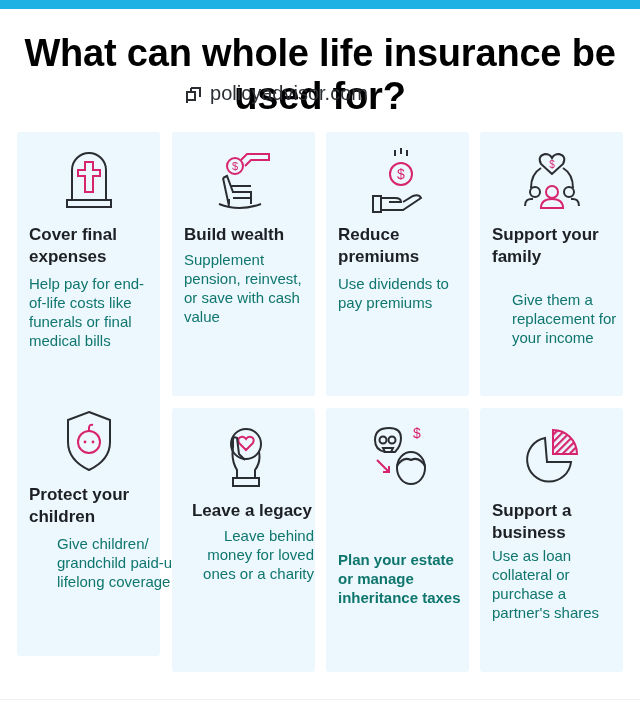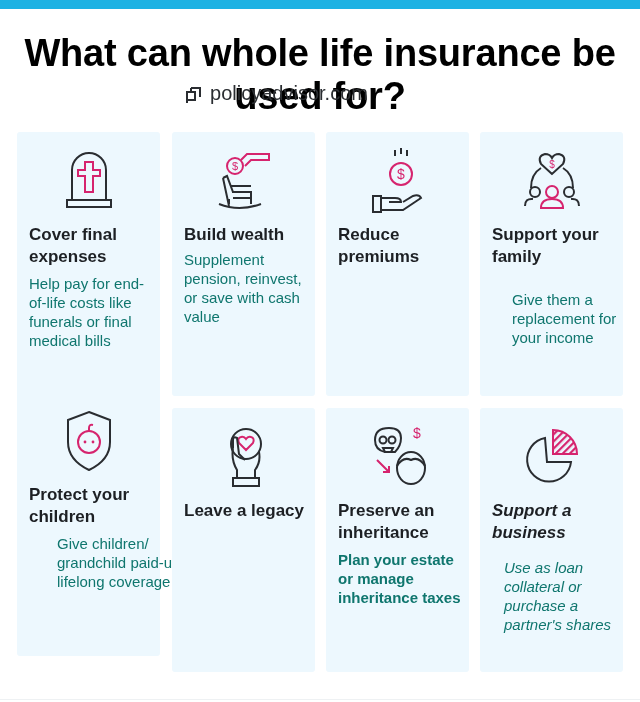--- a/index.html
+++ b/index.html
@@ -78,20 +78,21 @@
   <div class="icon">
       <svg viewBox="0 0 70 70" fill="none" stroke-width="2">
     <path d="M32 6 V12 M38 4 V10 M44 6 V12" stroke="#2a2d31"></path>
     <circle cx="38" cy="30" r="11" stroke="#d6246e"></circle>
     <text x="38" y="35" text-anchor="middle" font-size="14" font-family="Liberation Sans, sans-serif" fill="#d6246e" stroke="none">$</text>
     <path d="M10 52 H18 V68 H10 Z" stroke="#2a2d31"></path>
     <path d="M18 54 H32 Q38 54 38 58 H26 M18 66 H40 L58 54 Q56 50 50 52 L40 58" stroke="#2a2d31"></path>
   </svg>
     </div>
   <div class="ctitle">Reduce premiums</div>
+  <div class="cdesc" style="top:142px;">Use dividends to pay premiums</div>
 </div>
 
 <div class="card" style="left:480px; top:132px;">
   <div class="icon">
       <svg viewBox="0 0 70 70" fill="none" stroke-width="2">
     <path d="M35 30 L24 20 Q20 12 28 10 Q33 10 35 14 Q37 10 42 10 Q50 12 46 20 Z" stroke="#2a2d31"></path>
     <text x="35" y="24" text-anchor="middle" font-size="10" font-family="Liberation Sans, sans-serif" fill="#d6246e" stroke="none">$</text>
     <path d="M24 24 Q14 30 14 44 M46 24 Q56 30 56 44" stroke="#2a2d31"></path>
     <circle cx="18" cy="48" r="5" stroke="#2a2d31"></circle>
     <circle cx="52" cy="48" r="5" stroke="#2a2d31"></circle>
@@ -111,58 +112,58 @@
     <circle cx="35" cy="38" r="11" stroke="#d6246e"></circle>
     <path d="M35 27 V24 Q35 20 39 21" stroke="#d6246e"></path>
     <circle cx="31" cy="38" r="1.4" fill="#d6246e" stroke="none"></circle>
     <circle cx="39" cy="38" r="1.4" fill="#d6246e" stroke="none"></circle>
   </svg>
     </div>
   <div class="ctitle">Protect your children</div>
   <div class="cdesc" style="top:142px;margin-left:28px;">Give children/ grandchild paid-up, lifelong coverage</div>
 </div>
 
-<div class="card" style="left:172px; top:408px;">
+<div class="card" style="left:172px; top:408px;text-align:right;">
   <div class="icon">
       <svg viewBox="0 0 70 70" fill="none" stroke-width="2">
     <circle cx="37" cy="24" r="15" stroke="#2a2d31"></circle>
     <path d="M37 30 L30 23 Q28 18 32 17 Q35 16 37 19 Q39 16 42 17 Q46 18 44 23 Z" stroke="#d6246e"></path>
     <path d="M24 28 V20 Q24 16 28 18 L30 34 L36 40 M24 28 Q22 40 28 50 V58 H46 V50 Q52 42 50 32" stroke="#2a2d31"></path>
     <rect x="24" y="58" width="26" height="8" stroke="#2a2d31"></rect>
   </svg>
     </div>
   <div class="ctitle">Leave a legacy</div>
+  <div class="cdesc" style="top:118px;">Leave behind money for loved ones or a charity</div>
 </div>
 
 <div class="card" style="left:326px; top:408px;">
   <div class="icon">
       <svg viewBox="0 0 70 70" fill="none" stroke-width="2">
     <path d="M22 32 Q12 30 12 20 Q12 8 26 8 Q38 8 38 18 Q38 26 32 32 Z" stroke="#2a2d31"></path>
     <circle cx="20" cy="20" r="3.5" stroke="#2a2d31"></circle>
     <circle cx="29" cy="20" r="3.5" stroke="#2a2d31"></circle>
     <path d="M20 28 H30 L28 32 H22 Z" stroke="#2a2d31"></path>
     <text x="54" y="18" text-anchor="middle" font-size="14" font-family="Liberation Sans, sans-serif" fill="#d6246e" stroke="none">$</text>
     <path d="M14 40 L26 52 M20 52 H26 V46" stroke="#d6246e"></path>
     <ellipse cx="48" cy="48" rx="14" ry="16" stroke="#2a2d31"></ellipse>
     <path d="M34 46 Q40 36 48 40 Q56 36 62 46" stroke="#2a2d31"></path>
   </svg>
     </div>
-  <div class="ctitle">Preserve an inheritance</div>
   <div class="cdesc" style="top:142px;font-weight:bold;">Plan your estate or manage inheritance taxes</div>
 </div>
 
-<div class="card" style="left:480px; top:408px;font-style:italic;">
+<div class="card" style="left:480px; top:408px;">
   <div class="icon">
       <svg viewBox="0 0 70 70" fill="none" stroke-width="2">
     <defs>
       <pattern id="hatch" width="5" height="5" patternUnits="userSpaceOnUse" patternTransform="rotate(45)">
         <rect width="2.2" height="5" fill="#d6246e"></rect>
       </pattern>
     </defs>
     <path d="M28 18 A22 22 0 1 0 54 42 H30 Z" stroke="#2a2d31"></path>
     <path d="M36 10 A24 24 0 0 1 60 34 H36 Z" stroke="#d6246e" fill="url(#hatch)"></path>
   </svg>
     </div>
   <div class="ctitle">Support a business</div>
-  <div class="cdesc" style="top:150px;margin-left:12px;">Use as loan collateral or purchase a partner's shares</div>
+  <div class="cdesc" style="top:138px;">Use as loan collateral or purchase a partner's shares</div>
 </div>
 
 <div class="bottom-line"></div>
 
 </body></html>

